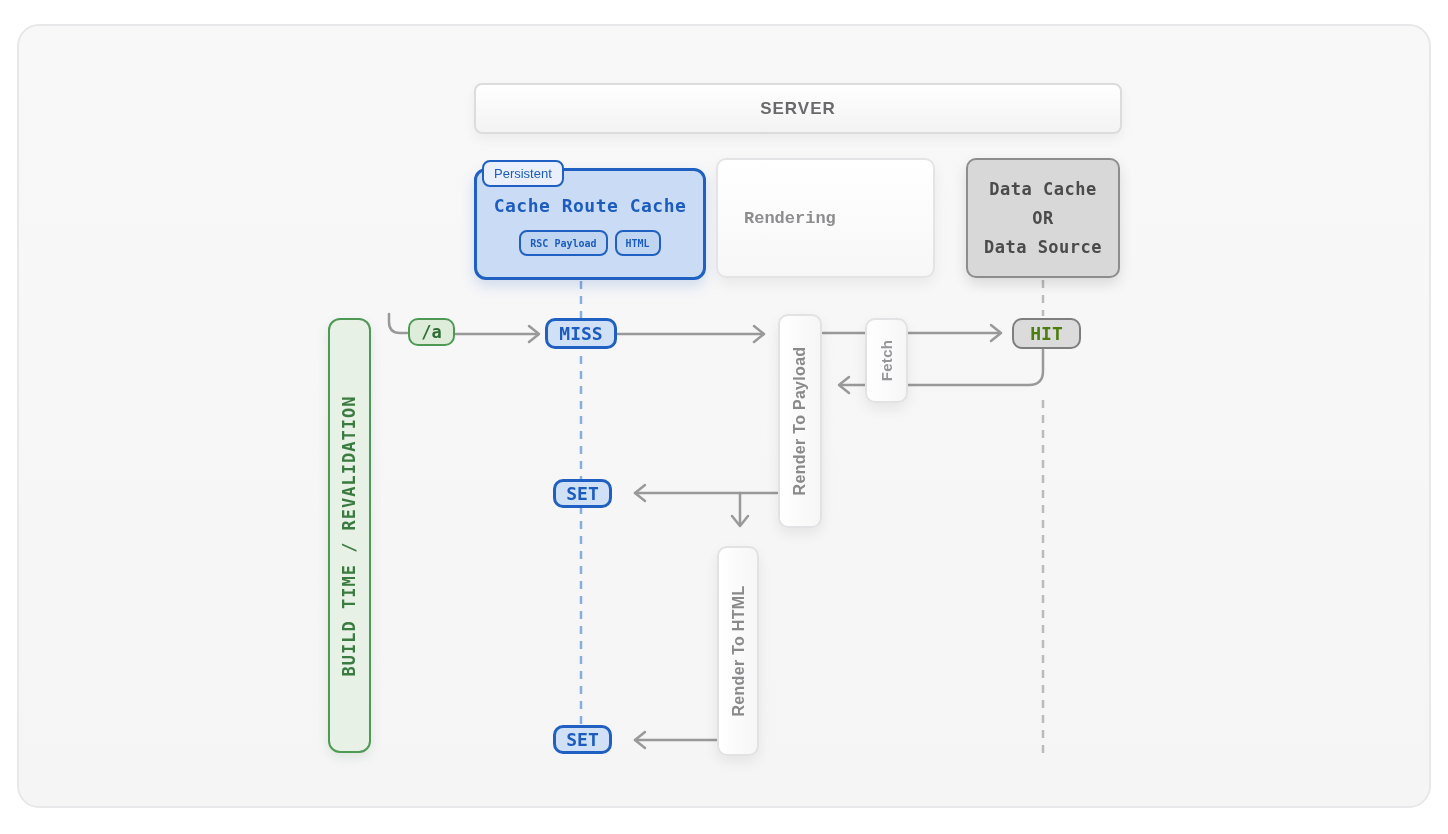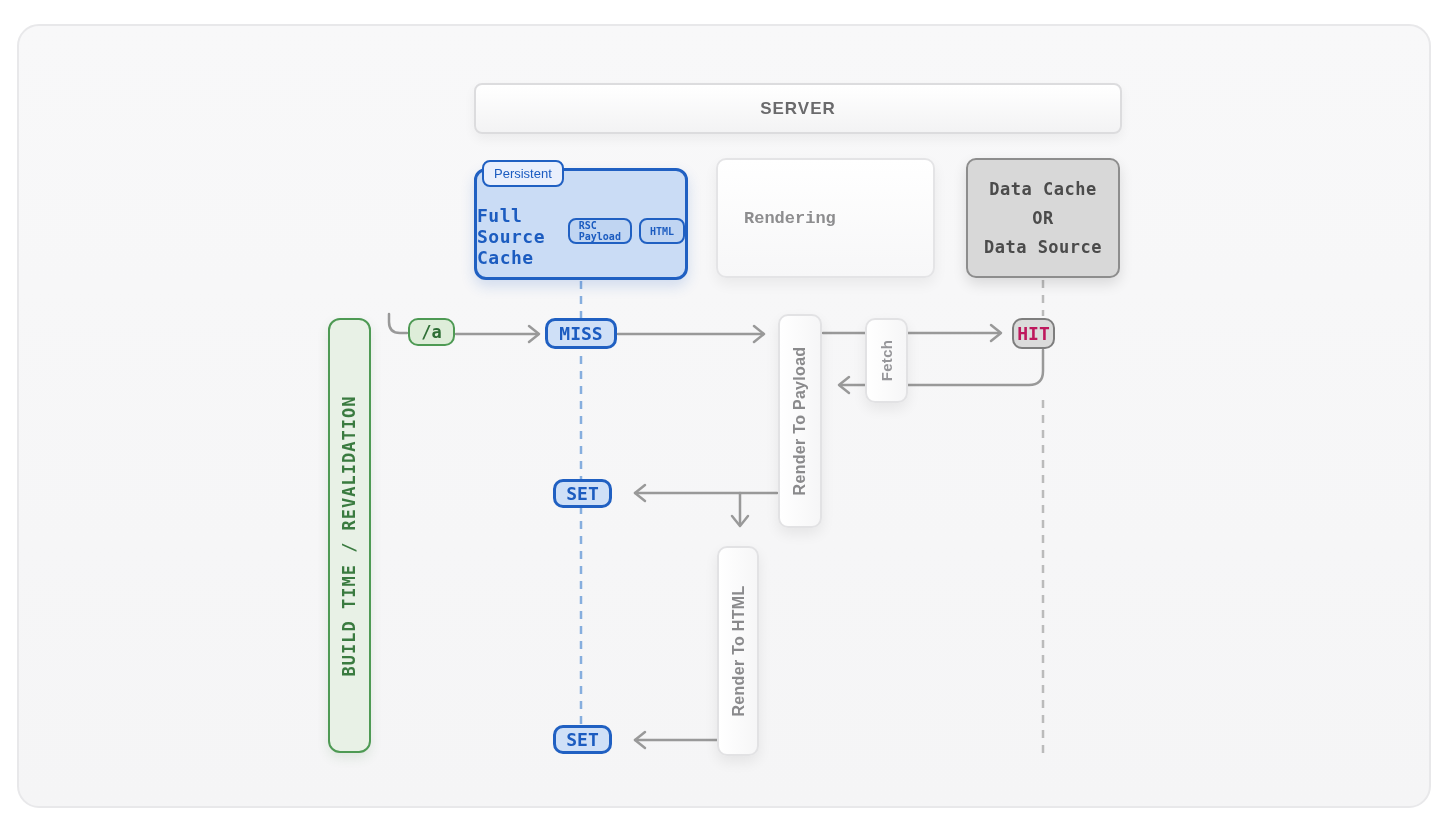--- a/index.html
+++ b/index.html
@@ -12,24 +12,24 @@
   .node{position:absolute;z-index:2;box-sizing:border-box;display:flex;
         align-items:center;justify-content:center;}
   .mono{font-family:"DejaVu Sans Mono",monospace;}
 
   .server-box{left:474px;top:83px;width:648px;height:51px;
     background:linear-gradient(180deg,#ffffff,#f3f3f4);
     border:2px solid #dcdcde;border-radius:8px;
     box-shadow:0 5px 12px rgba(0,0,0,.05);}
   .server-box .lbl{font-weight:700;font-size:17px;color:#6a6a6c;letter-spacing:1px;}
 
-  .frc-box{left:474px;top:168px;width:214px;height:112px;
+  .frc-box{left:474px;top:168px;width:232px;height:112px;
     background:#cadcf5;border:3px solid #2060c2;border-radius:12px;
     box-shadow:0 6px 14px rgba(32,96,194,.18);
-    justify-content:flex-start;}
+    flex-direction:column;justify-content:flex-start;}
   .frc-tag{position:absolute;left:5px;top:-11px;height:23px;padding:0 10px;
     background:#e9effc;border:2px solid #2060c2;border-radius:8px;
     display:flex;align-items:center;font-size:13px;font-weight:400;color:#1c5cc0;}
   .frc-title{margin-top:24px;font-weight:700;font-size:18px;letter-spacing:.5px;color:#1c5cc0;}
   .frc-badges{display:flex;gap:7px;margin-top:14px;}
   .frc-badge{height:26px;padding:0 9px;background:#c0d5f2;border:2px solid #2060c2;
     border-radius:8px;display:flex;align-items:center;font-weight:700;font-size:10px;
     color:#1c5cc0;box-sizing:border-box;}
 
   .rendering-box{left:716px;top:158px;width:219px;height:120px;
@@ -48,22 +48,22 @@
   .vtext{transform:rotate(-90deg);white-space:nowrap;}
   .build-bar .vtext{font-weight:700;font-size:17px;letter-spacing:1px;color:#3a7b40;}
 
   .badge{border-radius:10px;font-weight:700;}
   .route-a{left:408px;top:318px;width:47px;height:28px;background:#deedd9;
     border:2.5px solid #4e9a54;font-size:17px;color:#2e6e35;}
   .blue-badge{background:#cfe0f7;border:3px solid #2060c2;color:#1c5cc0;}
   .miss{left:545px;top:318px;width:72px;height:31px;font-size:18px;}
   .set1{left:553px;top:479px;width:59px;height:29px;font-size:18px;}
   .set2{left:553px;top:725px;width:59px;height:29px;font-size:18px;}
-  .hit{left:1012px;top:318px;width:43px;height:31px;background:#dbdbdb;
-    border:2.5px solid #7e7e7e;font-size:18px;color:#be185d;}
+  .hit{left:1012px;top:318px;width:69px;height:31px;background:#dbdbdb;
+    border:2.5px solid #7e7e7e;font-size:18px;color:#4d7c0f;}
 
   .whitev{background:linear-gradient(90deg,#ffffff,#f6f6f7);
     border:2px solid #e2e2e4;border-radius:10px;box-shadow:0 6px 14px rgba(0,0,0,.07);}
   .rtp-box{left:778px;top:314px;width:44px;height:214px;}
   .rth-box{left:717px;top:546px;width:42px;height:210px;}
   .fetch-box{left:865px;top:318px;width:43px;height:85px;}
   .whitev .vtext{font-weight:700;font-size:16px;color:#8a8a8c;letter-spacing:.3px;}
   .fetch-box .vtext{font-size:15px;color:#96969a;}
 </style>
 </head>
@@ -105,21 +105,21 @@
   </svg>
 
   <div class="node server-box">
     <span class="lbl">SERVER</span>
   </div>
 
   <div class="node frc-box">
     <div class="frc-tag">
       <span>Persistent</span>
     </div>
-    <div class="frc-title mono">Full Source Cache</div>
+    <div class="frc-title mono">Cache Route Cache</div>
     <div class="frc-badges">
       <div class="frc-badge mono">RSC Payload</div>
       <div class="frc-badge mono">HTML</div>
     </div>
   </div>
 
   <div class="node rendering-box">
     <span class="lbl">Rendering</span>
   </div>
 

